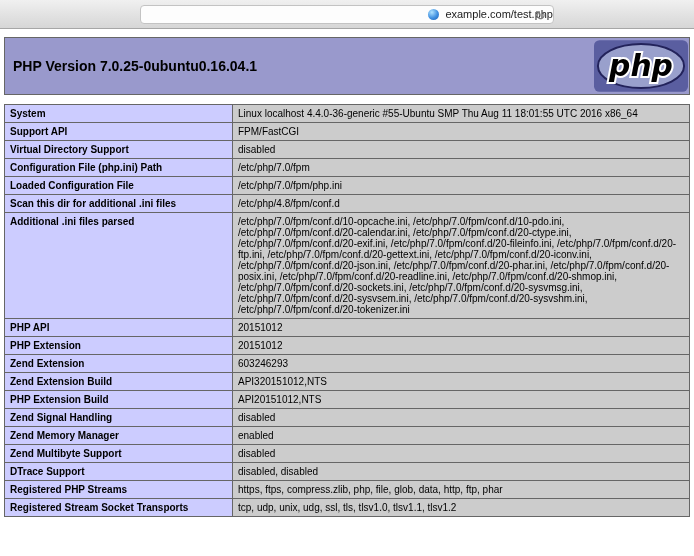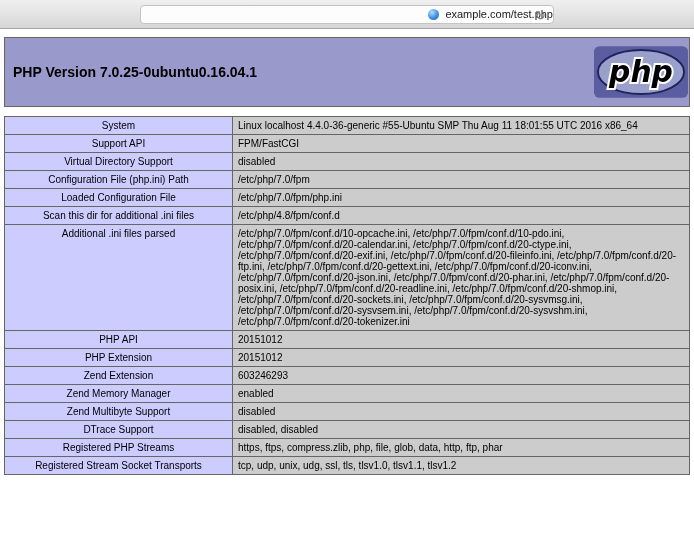--- a/index.html
+++ b/index.html
@@ -26,21 +26,21 @@
     margin:0 6px 0 9px; flex:0 0 auto;
   }
   .url-text { white-space:nowrap; overflow:hidden; }
   .reload {
     position:absolute; right:7px; top:1px;
     font-size:13px; line-height:17px; color:#7a7a7a;
   }
 
   
   .php-header {
-    margin:8px 4px 9px 4px; height:70px;
+    margin:8px 4px 9px 4px; height:58px;
     background:var(--header_bg, #9999cc);
     border:1px solid var(--border, #666666);
     display:flex; align-items:center; justify-content:space-between;
     padding:0 1px 0 8px;
   }
   .php-title { font-size:14px; font-weight:bold; letter-spacing:0; }
   .php-logo { display:block; }
 
   
   table.info {
@@ -48,21 +48,21 @@
     border-collapse:collapse; table-layout:fixed;
   }
   table.info td {
     border:1px solid var(--border, #666666);
     font-size:10px; line-height:11px;
     padding:3px 5px; vertical-align:baseline;
     word-wrap:break-word;
   }
   td.e {
     background:var(--label_bg, #ccccff);
-    font-weight:normal; width:228px;text-align:center;
+    font-weight:bold; width:228px;
   }
   td.v { background:var(--value_bg, #cccccc);margin-left:15px; }
 </style>
 </head>
 <body>
 
 <div class="chrome">
   <div class="url-field">
     <span class="globe"></span>
     <span class="url-text">example.com/test.php</span>
@@ -124,24 +124,36 @@
   <tr>
     <td class="e">PHP Extension</td>
     <td class="v">20151012</td>
   </tr>
 
   <tr>
     <td class="e">Zend Extension</td>
     <td class="v">603246293</td>
   </tr>
 
+  <tr>
+    <td class="e">Zend Extension Build</td>
+    <td class="v">API320151012,NTS</td>
+  </tr>
+
+  <tr>
+    <td class="e">PHP Extension Build</td>
+    <td class="v">API20151012,NTS</td>
+  </tr>
 
 
 
-
+  <tr>
+    <td class="e">Zend Signal Handling</td>
+    <td class="v">disabled</td>
+  </tr>
 
   <tr>
     <td class="e">Zend Memory Manager</td>
     <td class="v">enabled</td>
   </tr>
 
   <tr>
     <td class="e">Zend Multibyte Support</td>
     <td class="v">disabled</td>
   </tr>

